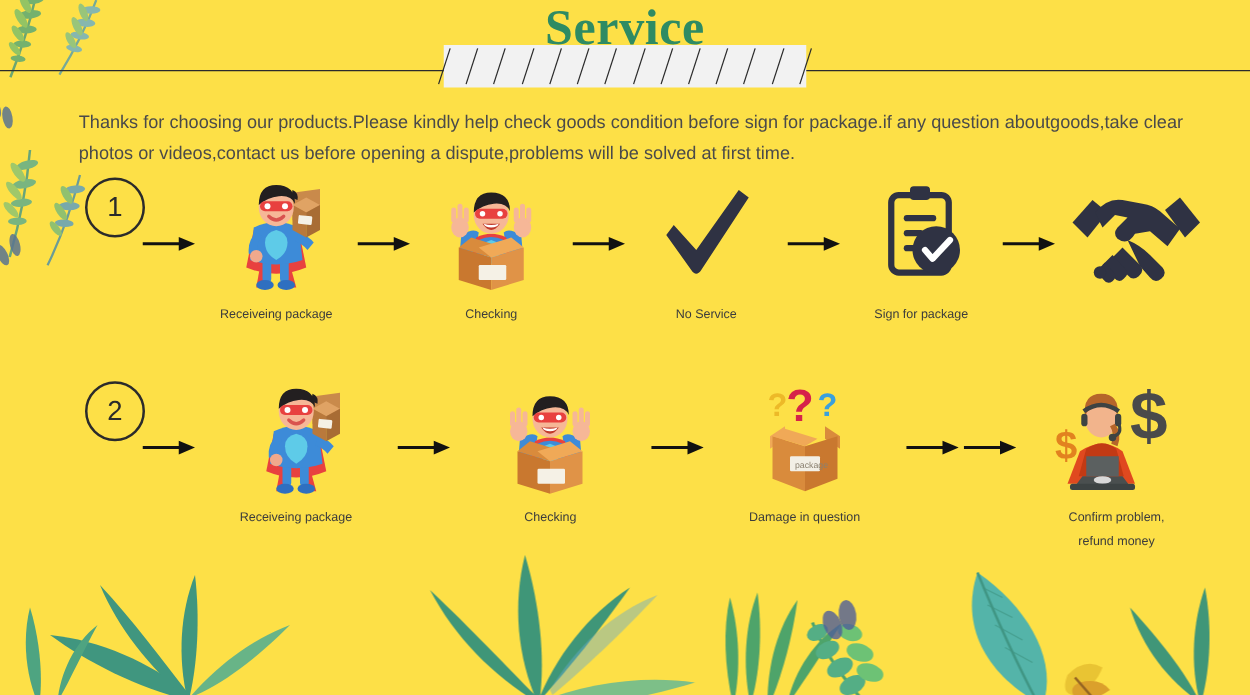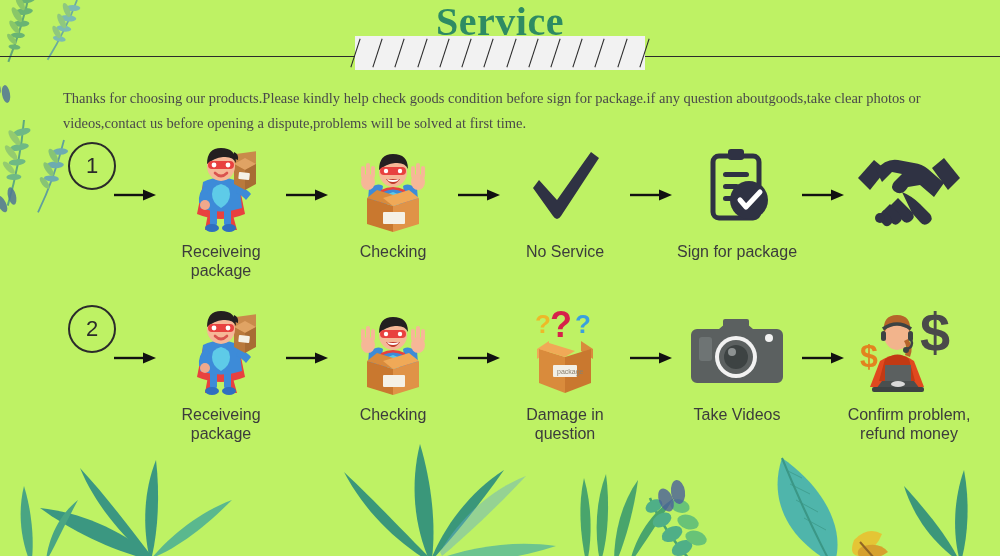--- a/index.html
+++ b/index.html
@@ -2,21 +2,21 @@
 <html><head>
 <meta charset="utf-8">
 <style>
   html,body{margin:0;padding:0;}
   body{
     width:1000px;height:556px;overflow:hidden;
     background:#f2f2f2;
     font-family:"Liberation Sans", sans-serif;
     position:relative;
   }
-  .page{position:absolute;inset:0;overflow:hidden;background:#bef264;}
+  .page{position:absolute;inset:0;overflow:hidden;background:#fde047;}
 
   
   .foliage{position:absolute;pointer-events:none;}
   .leaf-left{left:-18px;top:-10px;width:150px;height:270px;opacity:.95;}
   .leaf-bottom{left:0;bottom:-4px;width:1000px;height:130px;}
 
   
   .title{
     position:absolute;left:0;right:0;top:-2px;
     text-align:center;
@@ -30,21 +30,21 @@
   .slashes{
     position:absolute;top:36px;left:355px;width:290px;height:34px;
     display:flex;justify-content:space-between;align-items:center;
     background:#f2f2f2;
   }
   .slash{width:1px;height:30px;background:#2b2b2b;transform:rotate(18deg);}
 
   
   .intro{
     position:absolute;left:63px;top:86px;width:890px;
-    font-size:14.5px;line-height:25px;color:#4a4a4a;font-family:Liberation Serif, serif;
+    font-size:14.5px;line-height:25px;color:#4a4a4a;
   }
 
   
   .row{position:absolute;left:0;width:1000px;}
   .row1{top:140px;}
   .row2{top:303px;}
 
   .badge{
     position:absolute;left:68px;top:2px;
     width:44px;height:44px;border:2px solid #2b2b2b;border-radius:50%;
@@ -60,21 +60,21 @@
     display:flex;align-items:center;justify-content:center;
   }
   .arrow svg{display:block;}
   .step{
     flex:1 1 0;display:flex;flex-direction:column;align-items:center;
     min-width:0;
   }
   .art{height:96px;display:flex;align-items:center;justify-content:center;}
   .art svg{display:block;}
   .caption{
-    margin-top:6px;font-size:16px;color:#3c3c3c;text-align:center;
+    margin-top:6px;font-size:10px;color:#3c3c3c;text-align:center;
     line-height:19px;white-space:pre-line;
   }
 </style>
 </head>
 <body>
 
 <div class="page">
 
   <div class="foliage leaf-left">
     <svg viewBox="0 0 150 270" width="150" height="270">
@@ -458,35 +458,20 @@
         <div class="caption">Damage in question</div>
       </div>
 
       <div class="arrow">
         <svg width="42" height="14" viewBox="0 0 42 14">
             <path d="M0 7h30" stroke="#111" stroke-width="2.4"></path>
             <path d="M29 1.5 42 7 29 12.5z" fill="#111"></path>
           </svg>
       </div>
 
-      <div class="step">
-        <div class="art">
-          <svg width="96" height="92" viewBox="0 0 96 92">
-            <rect x="34" y="14" width="26" height="8" rx="2" fill="#5b6060"></rect>
-            <path d="M8 24 h22 l7 -6 h20 l7 6 h24 a6 6 0 0 1 6 6 v42 a6 6 0 0 1 -6 6 H8 a6 6 0 0 1 -6 -6 V30 a6 6 0 0 1 6 -6z" fill="#5b6060"></path>
-            <circle cx="47" cy="52" r="21" fill="#f2f2f2"></circle>
-            <circle cx="47" cy="52" r="17" fill="#5b6060"></circle>
-            <circle cx="47" cy="52" r="12" fill="#3d4343"></circle>
-            <circle cx="43" cy="47" r="4" fill="#8d9292"></circle>
-            <rect x="10" y="32" width="13" height="24" rx="3" fill="#6e7474"></rect>
-            <circle cx="80" cy="33" r="4" fill="#f2f2f2"></circle>
-          </svg>
-        </div>
-        <div class="caption">Take Videos</div>
-      </div>
 
       <div class="arrow">
         <svg width="42" height="14" viewBox="0 0 42 14">
             <path d="M0 7h30" stroke="#111" stroke-width="2.4"></path>
             <path d="M29 1.5 42 7 29 12.5z" fill="#111"></path>
           </svg>
       </div>
 
       <div class="step">
         <div class="art">

